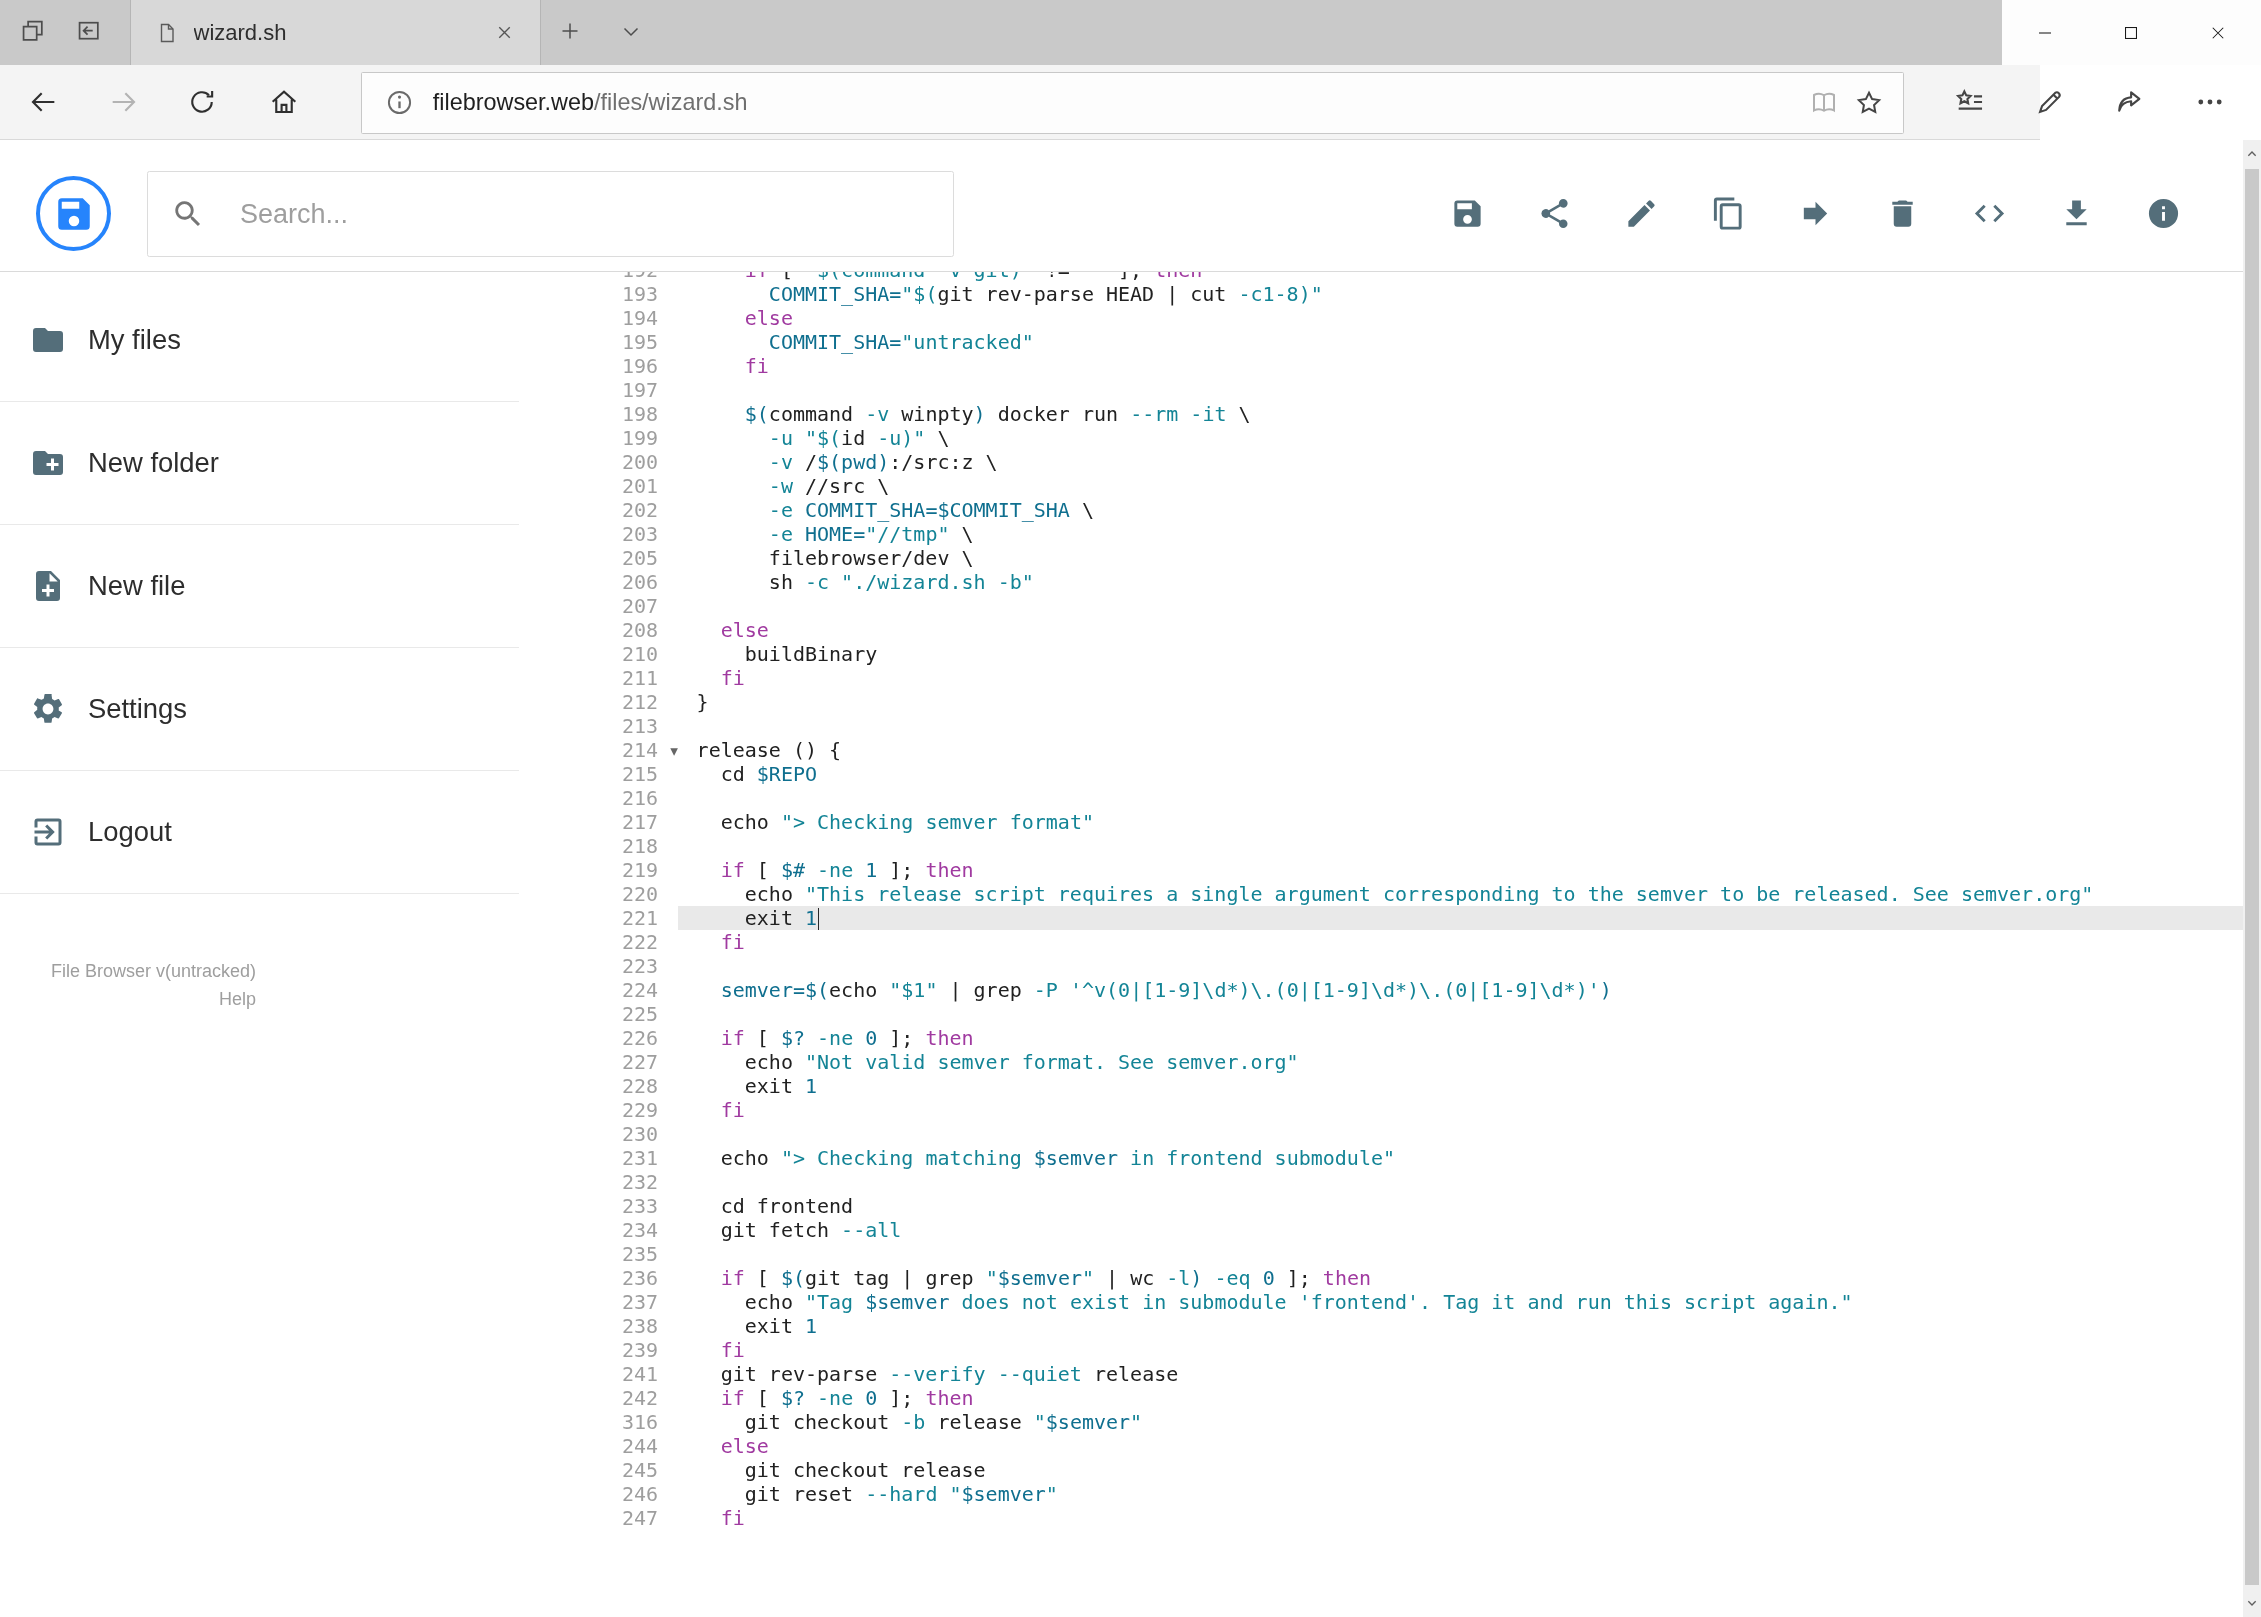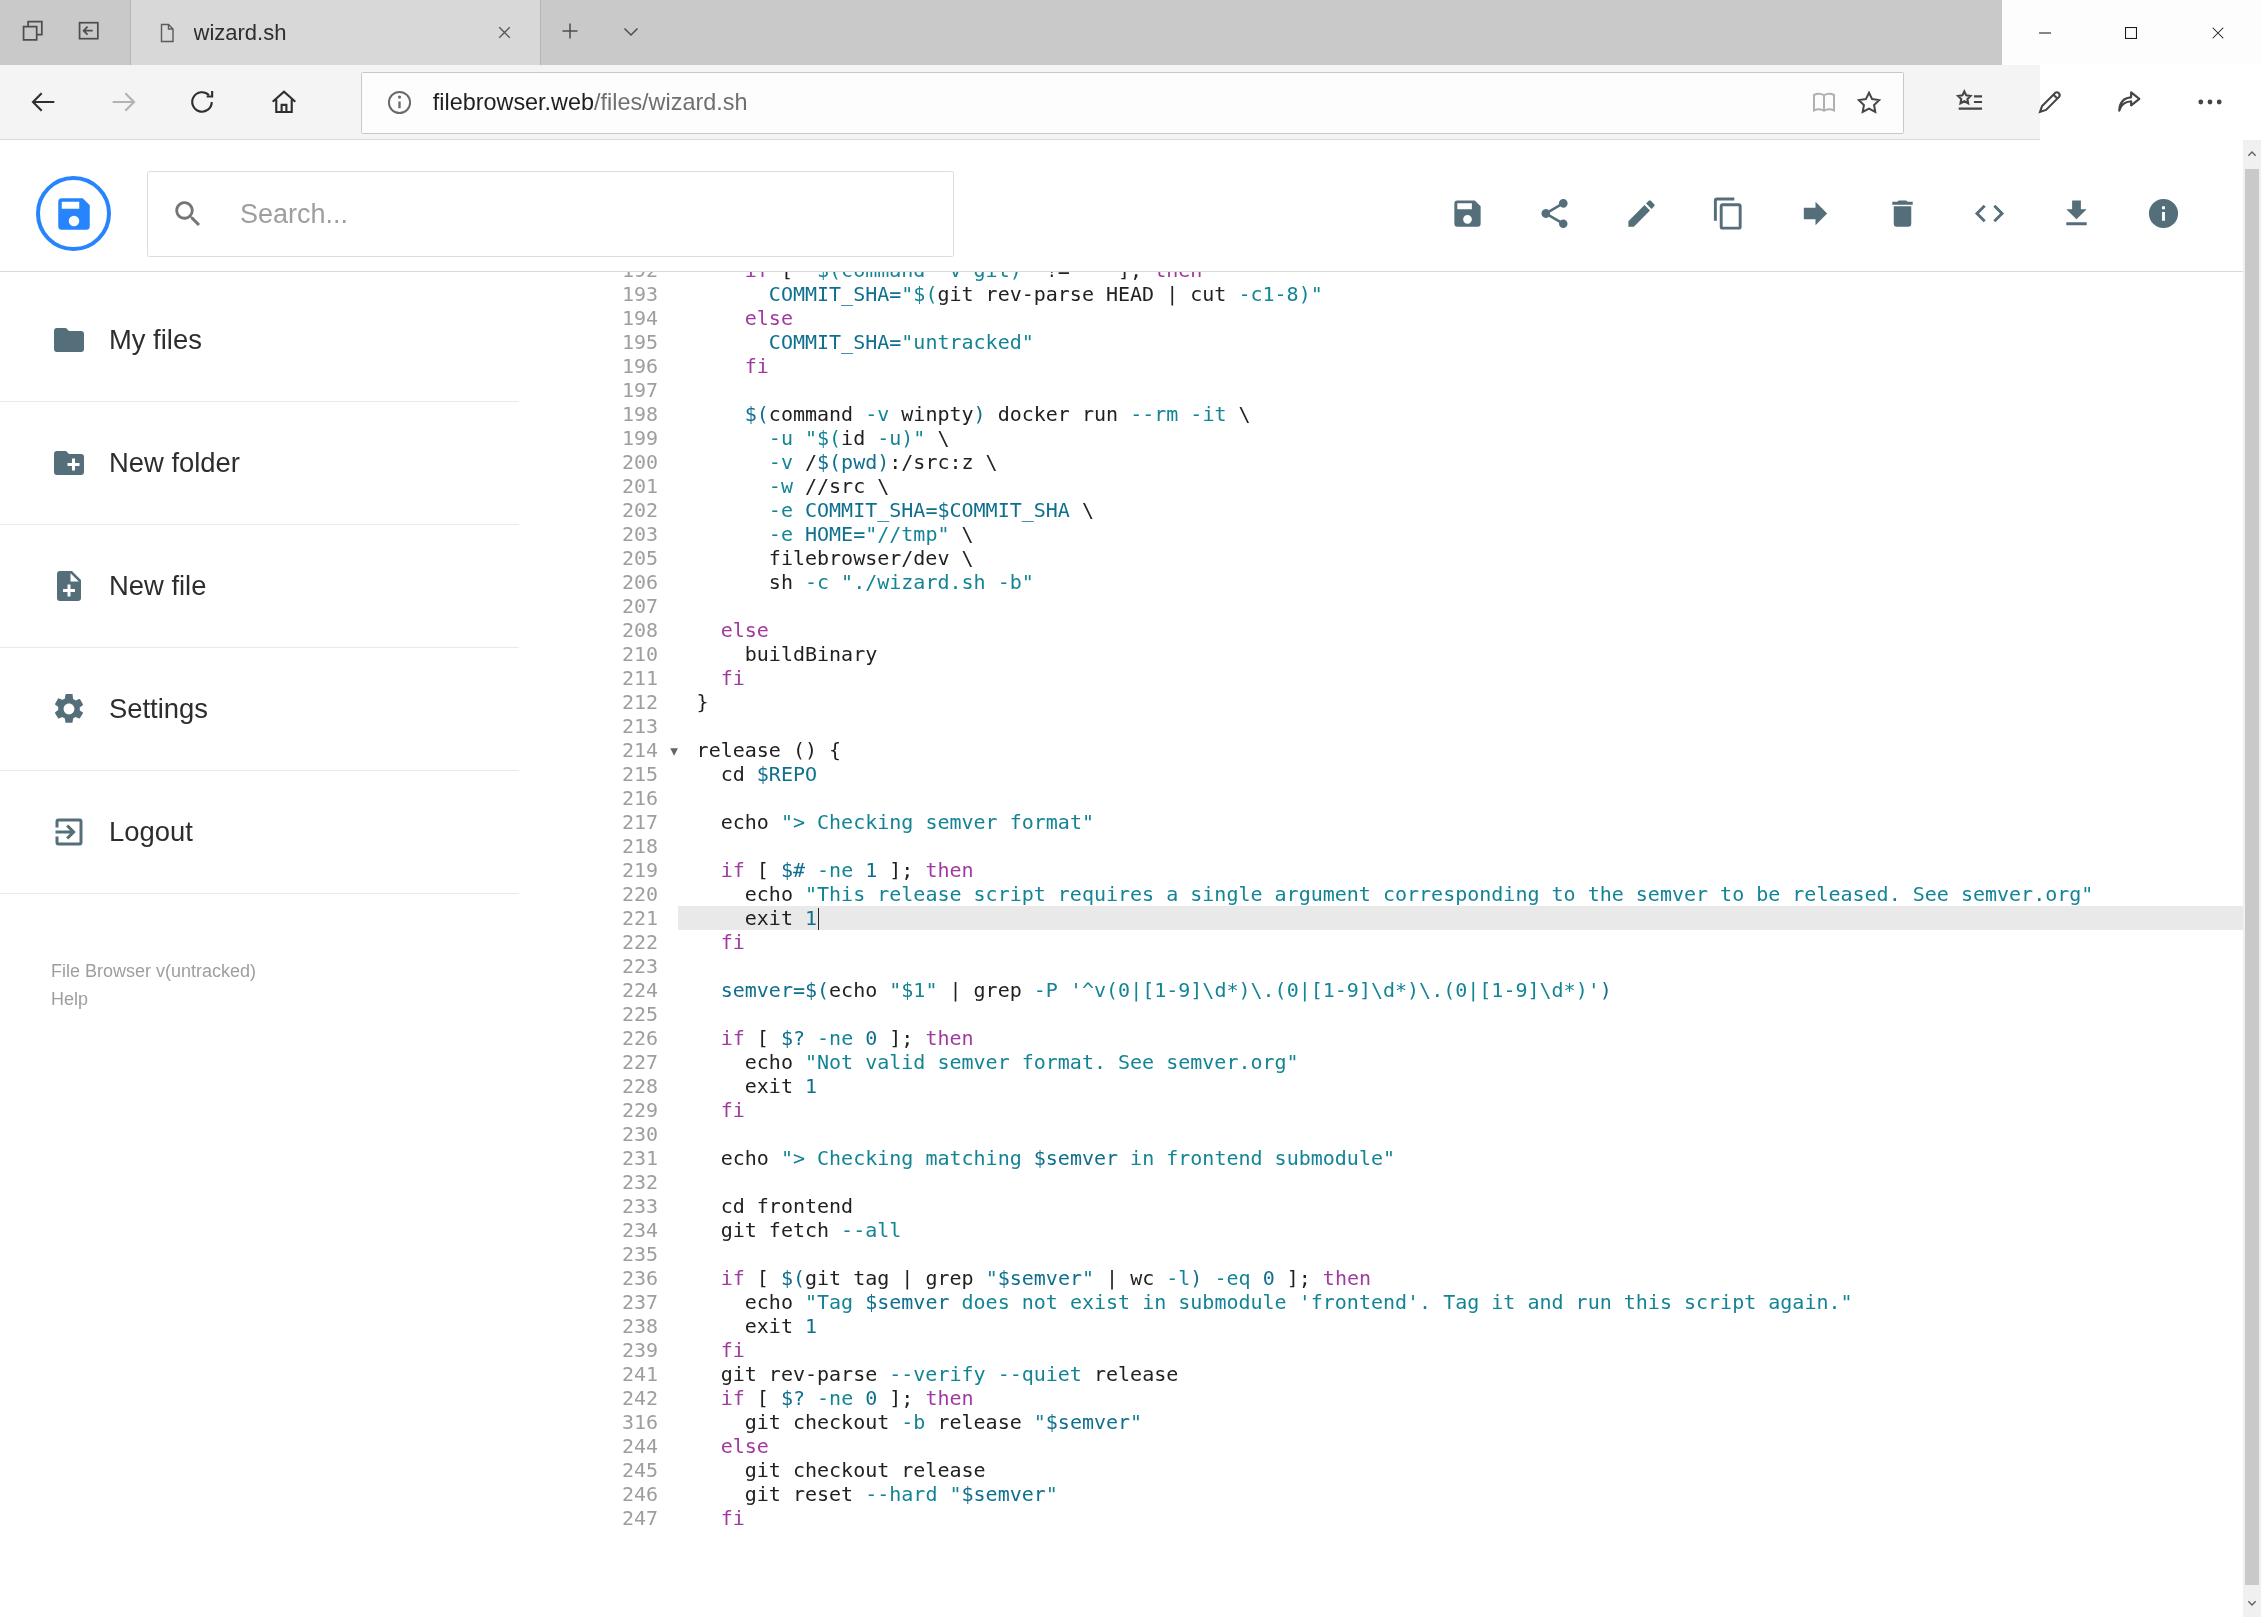--- a/index.html
+++ b/index.html
@@ -39,24 +39,24 @@
                border:0.8px solid #dcdcdc; border-radius:2.4px; background:#fff; }
   .searchbox input { position:absolute; left:90px; top:0; width:710px; height:85px; border:none; outline:none;
                      font-family:"Liberation Sans","DejaVu Sans",sans-serif; font-size:27px; color:#444; background:transparent; }
   .searchbox input::placeholder { color:#9e9e9e; }
   .search-icon { position:absolute; left:22.6px; top:25px; }
   .header-actions { position:absolute; right:80px; top:16px; bottom:0; display:flex; align-items:center; gap:52px; }
   .action-btn { width:35px; height:35px; display:flex; align-items:center; justify-content:center; background:transparent; border:none; padding:0; }
 
   
   .sidebar { position:absolute; top:272px; left:0; width:584px; bottom:0; background:#fff; padding-top:6.5px; }
-  .side-item { width:519px; height:123px; display:flex; align-items:center; padding-left:51px; gap:22px;
+  .side-item { width:519px; height:123px; display:flex; align-items:center; padding-left:30px; gap:22px;
                border-bottom:0.8px solid #e9e9e9; cursor:pointer; }
   .side-label { font-size:27.4px; color:#2d2d2d; }
-  .side-footer { position:absolute; left:51px; top:685px; font-size:18px; line-height:28px; color:#9e9e9e; }
+  .side-footer { position:absolute; left:51px; top:685px; font-size:18px; line-height:28px; color:#9e9e9e;text-align:right; }
 
   
   .editor { position:absolute; top:272px; left:584px; right:18px; bottom:0; background:#fff; overflow:hidden; }
   .code-scroll { margin-top:-13.7px; }
   .cm-row { display:flex; height:24px; font-family:"DejaVu Sans Mono",monospace; font-size:20px; line-height:24px; }
   .cm-gutter-cell { flex:0 0 94px; text-align:right; padding-right:20px; color:var(--syn-gutter,#9e9e9e); position:relative; }
   .cm-code-cell { flex:1; padding-left:18.6px; white-space:pre; color:var(--syn-plain,#212121); }
   .cm-row.active .cm-code-cell { background:var(--active-line,#e9e9e9); }
   .fold { position:absolute; right:0px; top:0.8px; font-size:15.3px; color:#666; font-family:"DejaVu Sans",sans-serif; }
   .cursor { display:inline-block; width:1.6px; height:22px; background:#2a2a2a; vertical-align:bottom; margin-left:0.8px; }

